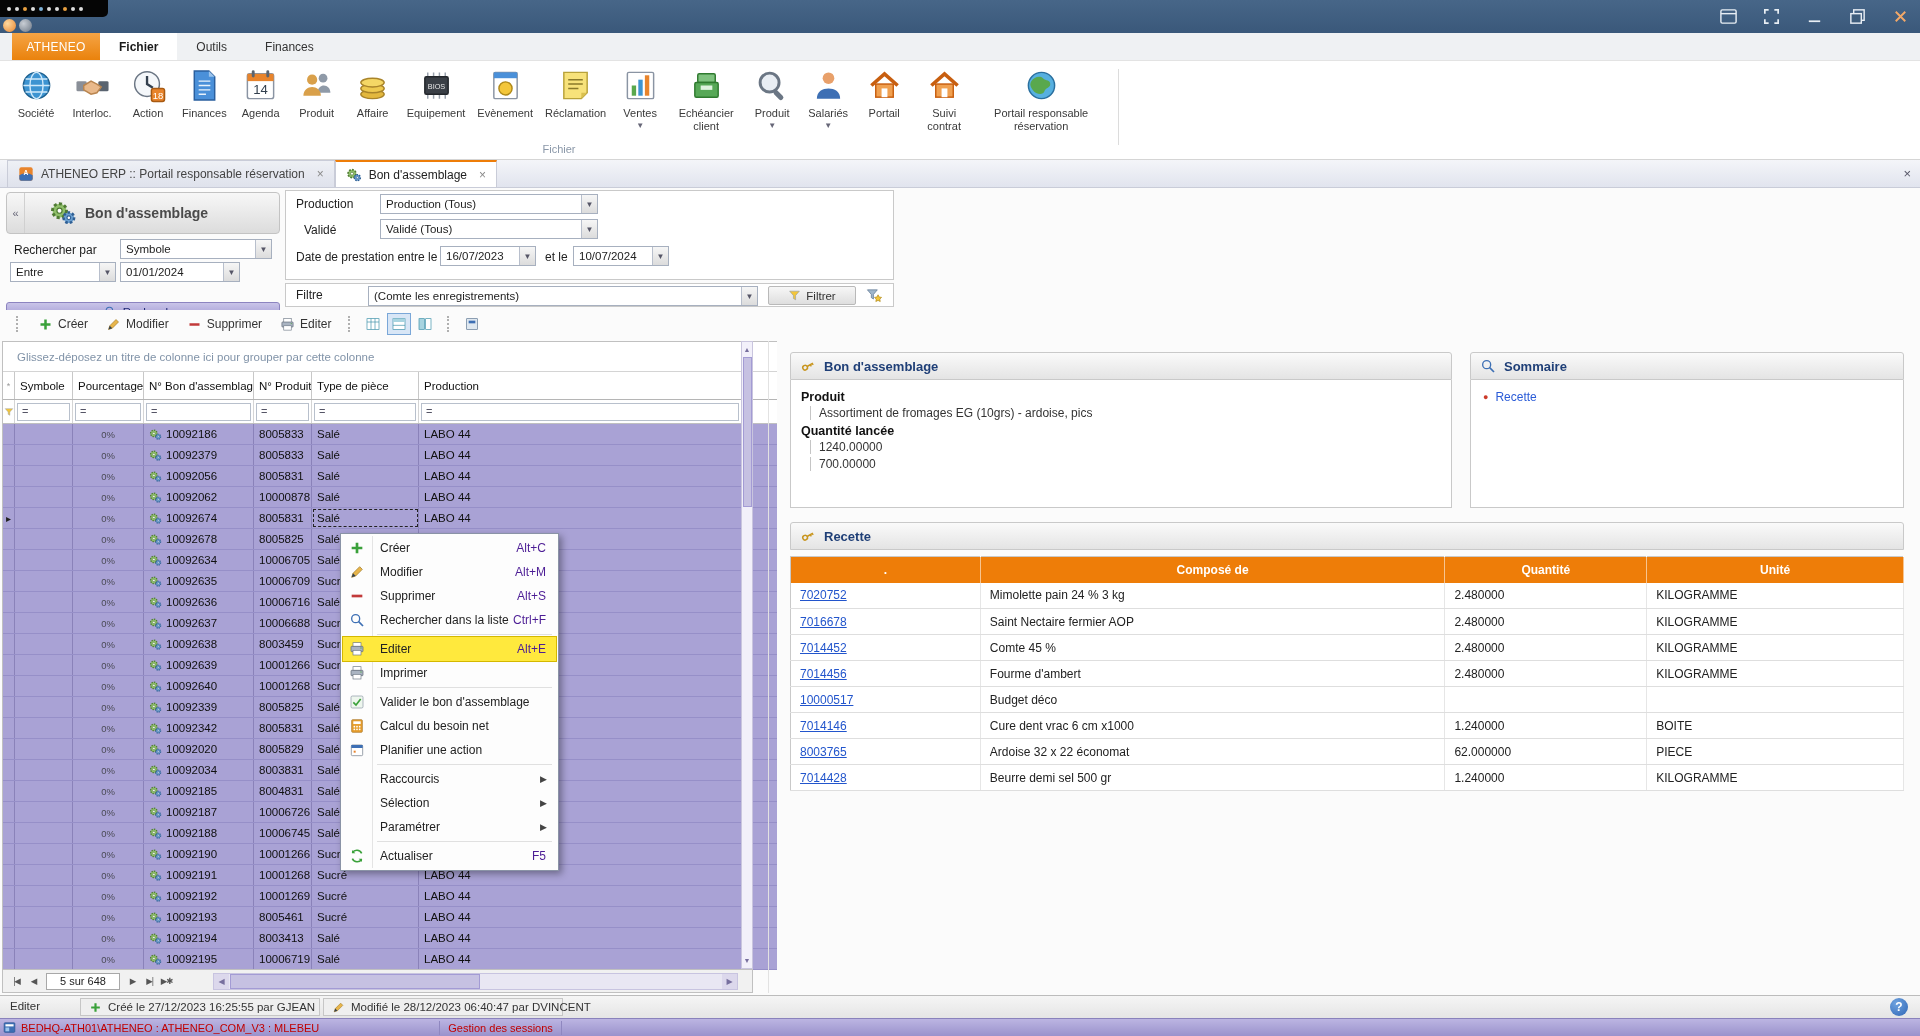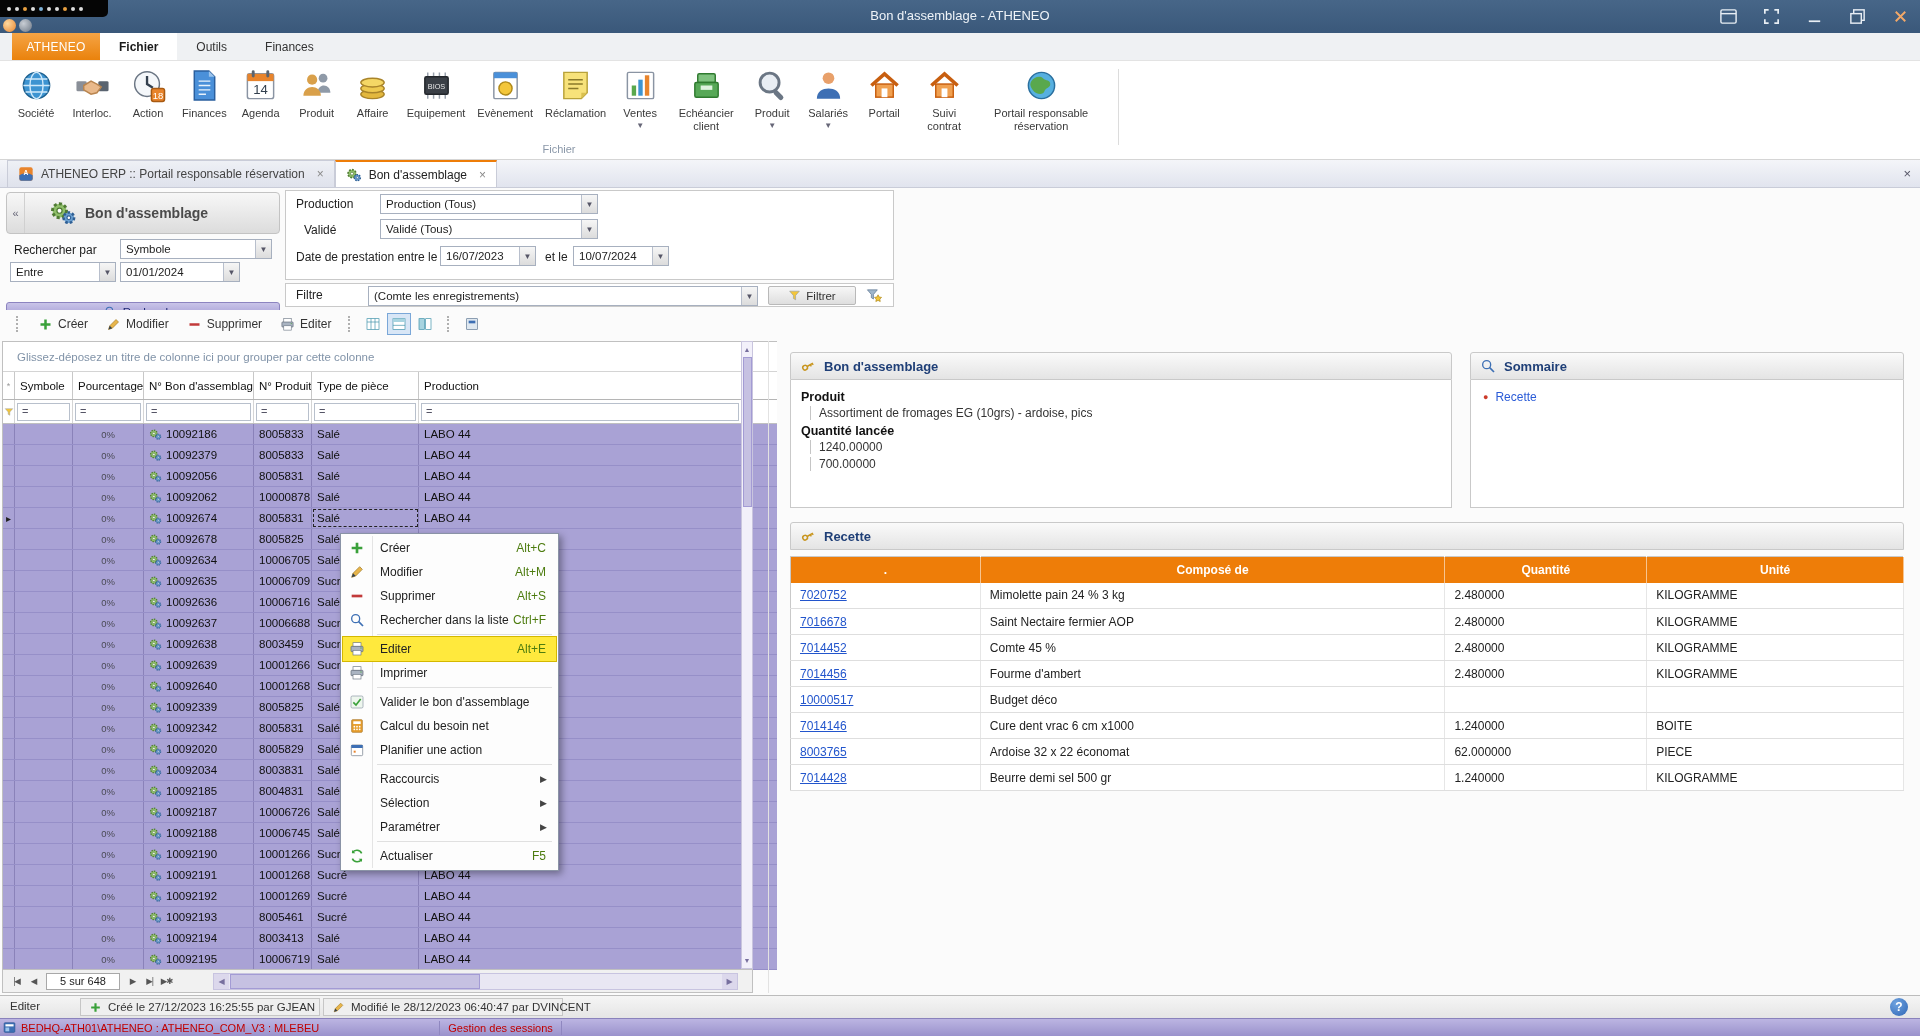--- a/index.html
+++ b/index.html
@@ -120,21 +120,21 @@
   #recette-table td{height:26px;border-bottom:1px solid #dedede;border-right:1px solid #e6e6e6;font-size:12px;color:#222;padding:0 9px;white-space:nowrap;overflow:hidden;}
   #recette-table a{color:#2255cc;text-decoration:underline;cursor:pointer;}
 
   
   #context-menu{position:absolute;left:340px;top:533px;width:219px;background:#fdfdfd;border:1px solid #8a93a6;box-shadow:3px 3px 7px rgba(0,0,0,.35);padding:2px;z-index:50;}
   #context-menu::before{content:'';position:absolute;left:31px;top:2px;bottom:2px;width:1px;background:#e4e4e4;}
   .cm-item{position:relative;display:flex;align-items:center;height:24px;font-size:12px;color:#222;cursor:pointer;}
   .cm-icon{width:28px;display:flex;justify-content:center;}
   .cm-icon .icon{width:16px;height:16px;}
   .cm-label{flex:1;padding-left:9px;white-space:nowrap;}
-  .cm-shortcut{padding-right:10px;color:#4d7c0f;}
+  .cm-shortcut{padding-right:10px;color:#4c1d95;}
   .cm-sub{padding-right:9px;color:#444;font-size:9px;}
   .cm-item.hl{background:#ffe93d;outline:1px solid #d4b800;z-index:2;}
   .cm-sep{height:1px;background:#e0e0e0;margin:2px 4px 2px 34px;}
 
   
   #statusbar{position:absolute;left:0;top:995px;width:100%;height:23px;background:linear-gradient(#f5f5f5,#e5e5e5);border-top:1px solid #bcbcbc;font-size:11.5px;color:#333;}
   #status-mode{position:absolute;left:10px;top:4px;}
   .status-box{position:absolute;top:2px;height:18px;border:1px solid #c6c6c6;background:#efefef;display:flex;align-items:center;gap:6px;padding:0 8px;white-space:nowrap;}
   .status-box .icon{width:13px;height:13px;}
   #help-btn{position:absolute;right:12px;top:2px;width:18px;height:18px;border-radius:50%;background:radial-gradient(circle at 35% 30%,#6fa3e0,#2f66b5);color:#fff;font-weight:bold;font-size:12px;display:flex;align-items:center;justify-content:center;cursor:pointer;}
@@ -144,21 +144,20 @@
   .bb-sep{width:1px;height:14px;background:#8f87c0;margin:0 8px;}
 
   .vline-split{position:absolute;left:768px;top:341px;width:1px;height:652px;background:#e2e2e2;}
 </style>
 </head>
 <body>
 
 <div id="app">
 
   <div id="titlebar">
-    <div id="title-text">Bon d'assemblage - ATHENEO</div>
     <div id="qa-overlay">
       <i></i>
         <i></i>
         <i class="c1"></i>
         <i></i>
         <i class="c2"></i>
         <i></i>
         <i></i>
         <i class="c1"></i>
         <i></i>

